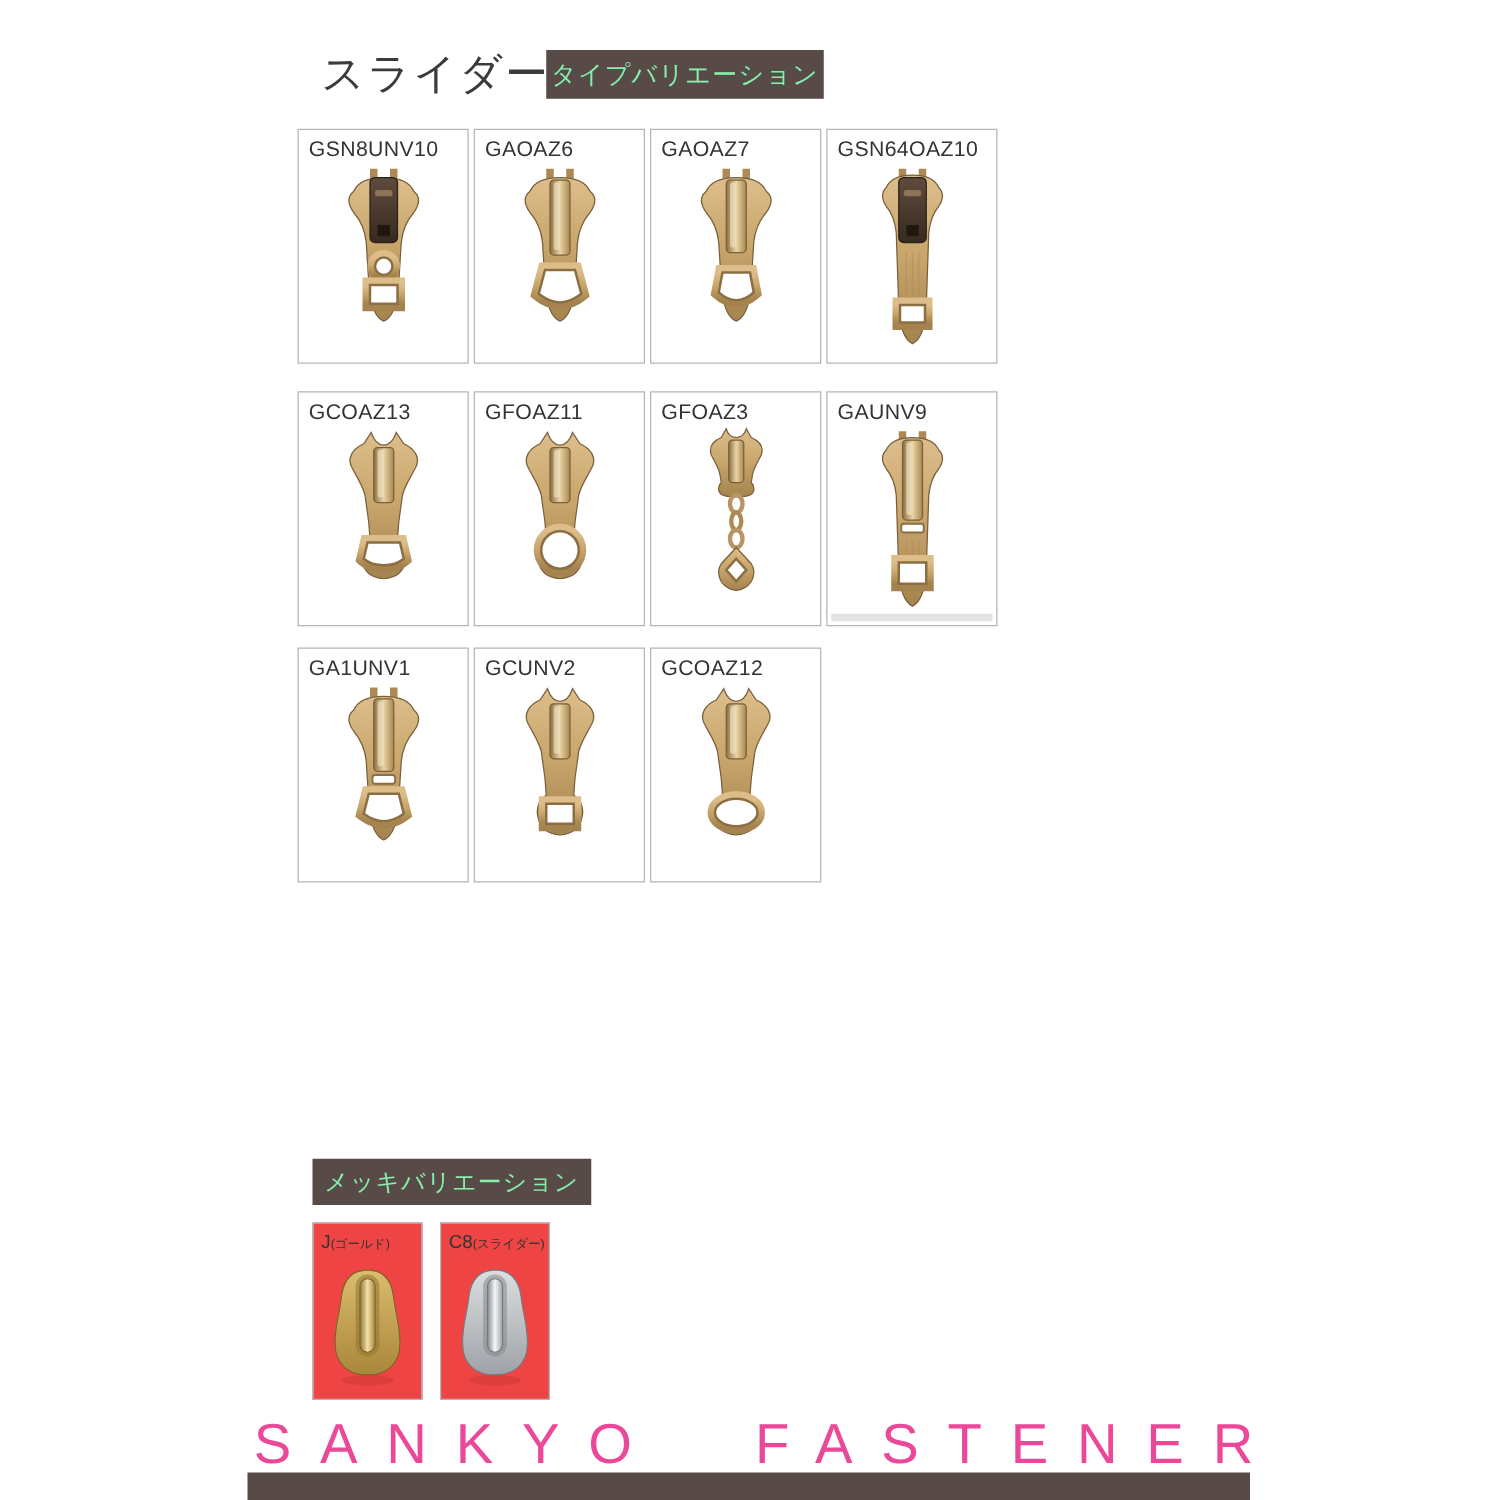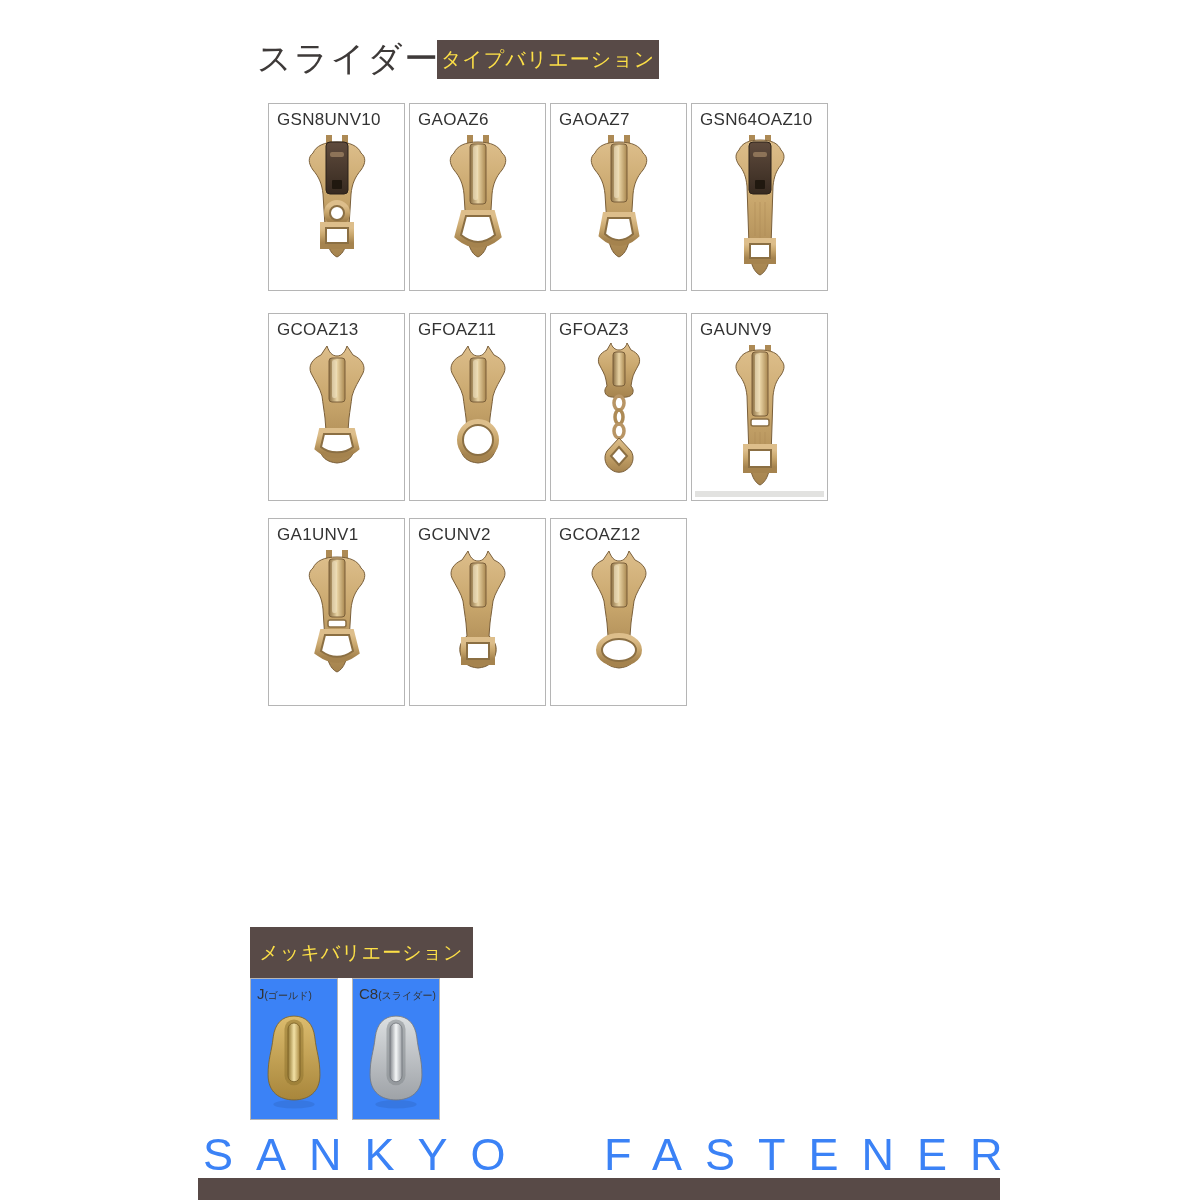--- a/index.html
+++ b/index.html
@@ -2,42 +2,42 @@
 <html><head>
 <meta charset="utf-8">
 <style>
   *{margin:0;padding:0;box-sizing:border-box}
   html,body{background:#fff}
   body{width:1200px;height:1200px;font-family:"Liberation Sans","DejaVu Sans",sans-serif}
   .page{position:relative;width:1200px;height:1200px;background:#fff;overflow:hidden}
 
   .page-title{position:absolute;left:257px;top:36px;font-size:34px;font-weight:normal;
     color:#3e3a39;letter-spacing:2px;white-space:nowrap}
-  .badge{position:absolute;background:#584a47;color:#fde047;display:flex;align-items:center;
+  .badge{position:absolute;background:#584a47;color:#86efac;display:flex;align-items:center;
     justify-content:center;white-space:nowrap}
   #type-badge{left:437px;top:40px;width:222px;height:39px;font-size:20px;letter-spacing:1px}
-  #plating-badge{left:250px;top:927px;width:223px;height:51px;font-size:19px;letter-spacing:1px}
-
-  .row{position:absolute;left:268px;display:flex;gap:4px}
+  #plating-badge{left:250px;top:927px;width:223px;height:37px;font-size:19px;letter-spacing:1px}
+
+  .row{position:absolute;left:238px;display:flex;gap:4px}
   .row1{top:103px}.row2{top:313px}.row3{top:518px}
   .card{position:relative;width:137px;height:188px;background:#fff;border:1px solid #b5b5b5}
   .card-label{margin:6px 0 0 8px;font-size:17px;color:#333;letter-spacing:.3px;white-space:nowrap}
   .card-img{display:flex;justify-content:center;margin-top:2px}
   
   .row2 .card:nth-child(4)::after{content:"";position:absolute;left:3px;right:3px;bottom:3px;
     height:6px;background:#e2e2e0}
 
   .pcards{position:absolute;left:250px;top:978px;display:flex;gap:14px}
-  .pcard{width:88px;height:142px;background:#3b82f6;border:1px solid #b5b5b5}
+  .pcard{width:88px;height:142px;background:#ef4444;border:1px solid #b5b5b5}
   .pcard-label{margin:6px 0 0 6px;color:#333;white-space:nowrap}
   .pcode{font-size:15px}
   .psuffix{font-size:10px}
   .pcard-img{display:flex;justify-content:center;margin-top:1px}
 
-  .watermark{position:absolute;left:203px;top:1129px;font-size:45px;color:#3b82f6;
+  .watermark{position:absolute;left:203px;top:1129px;font-size:45px;color:#ec4899;
     letter-spacing:23px;word-spacing:40px;white-space:nowrap}
   .footer-bar{position:absolute;left:198px;top:1178px;width:802px;height:22px;background:#584a47}
 </style>
 </head>
 <body>
 
 <div class="page">
 
   <svg width="0" height="0" style="position:absolute">
     <defs>

